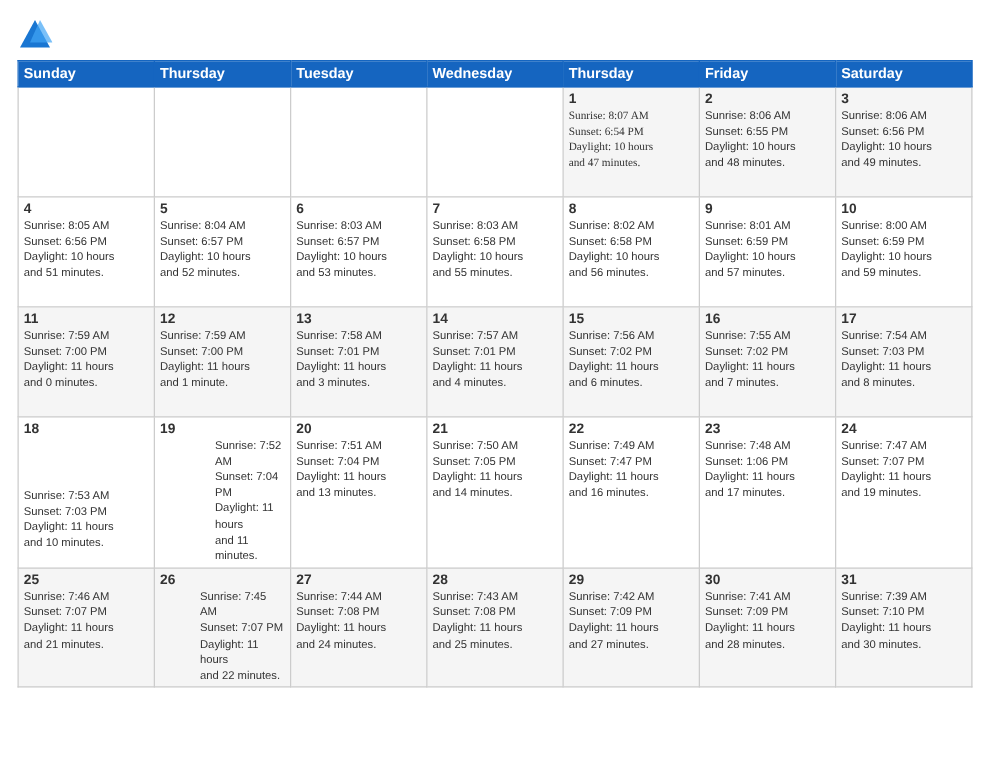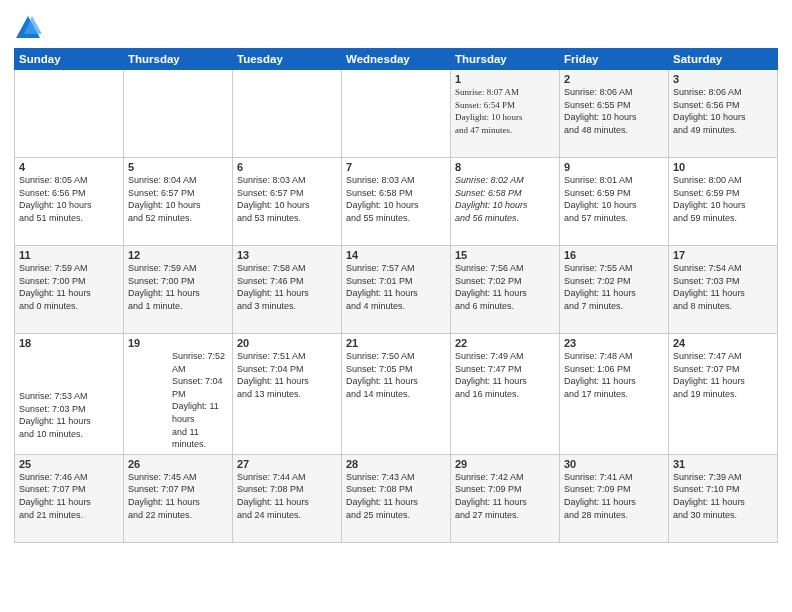--- a/index.html
+++ b/index.html
@@ -191,21 +191,21 @@
           </td>
           <td>
             <span class="day-num">7</span>
             <div class="day-info" style="white-space: pre-line;">Sunrise: 8:03 AM
 Sunset: 6:58 PM
 Daylight: 10 hours
 and 55 minutes.</div>
           </td>
           <td>
             <span class="day-num">8</span>
-            <div class="day-info" style="white-space: pre-line; font-style: italic;">Sunrise: 8:02 AM
+            <div class="day-info" style="white-space: pre-line;">Sunrise: 8:02 AM
 Sunset: 6:58 PM
 Daylight: 10 hours
 and 56 minutes.</div>
           </td>
           <td>
             <span class="day-num">9</span>
             <div class="day-info" style="white-space: pre-line;">Sunrise: 8:01 AM
 Sunset: 6:59 PM
 Daylight: 10 hours
 and 57 minutes.</div>
@@ -229,21 +229,21 @@
           <td>
             <span class="day-num">12</span>
             <div class="day-info" style="white-space: pre-line;">Sunrise: 7:59 AM
 Sunset: 7:00 PM
 Daylight: 11 hours
 and 1 minute.</div>
           </td>
           <td>
             <span class="day-num">13</span>
             <div class="day-info" style="white-space: pre-line;">Sunrise: 7:58 AM
-Sunset: 7:46 PM
+Sunset: 7:01 PM
 Daylight: 11 hours
 and 3 minutes.</div>
           </td>
           <td>
             <span class="day-num">14</span>
             <div class="day-info" style="white-space: pre-line;">Sunrise: 7:57 AM
 Sunset: 7:01 PM
 Daylight: 11 hours
 and 4 minutes.</div>
           </td>
@@ -323,21 +323,21 @@
         <tr>
           <td>
             <span class="day-num">25</span>
             <div class="day-info" style="white-space: pre-line;">Sunrise: 7:46 AM
 Sunset: 7:07 PM
 Daylight: 11 hours
 and 21 minutes.</div>
           </td>
           <td>
             <span class="day-num">26</span>
-            <div class="day-info" style="white-space: pre-line;">Sunrise: 7:45 AM
+            <div class="day-info" style="white-space: pre-line; margin-left: 32px;">Sunrise: 7:45 AM
 Sunset: 7:07 PM
 Daylight: 11 hours
 and 22 minutes.</div>
           </td>
           <td>
             <span class="day-num">27</span>
             <div class="day-info" style="white-space: pre-line;">Sunrise: 7:44 AM
 Sunset: 7:08 PM
 Daylight: 11 hours
 and 24 minutes.</div>

